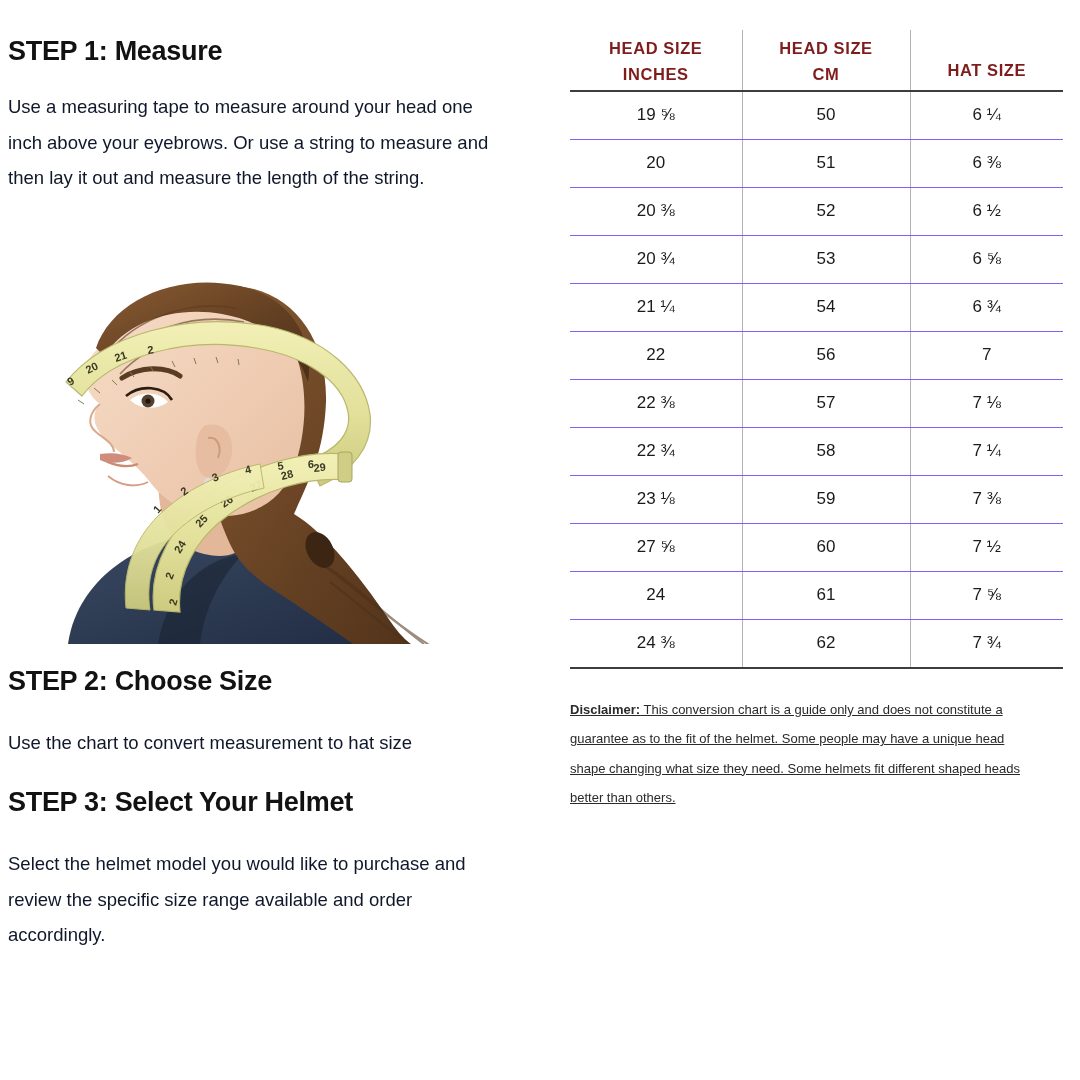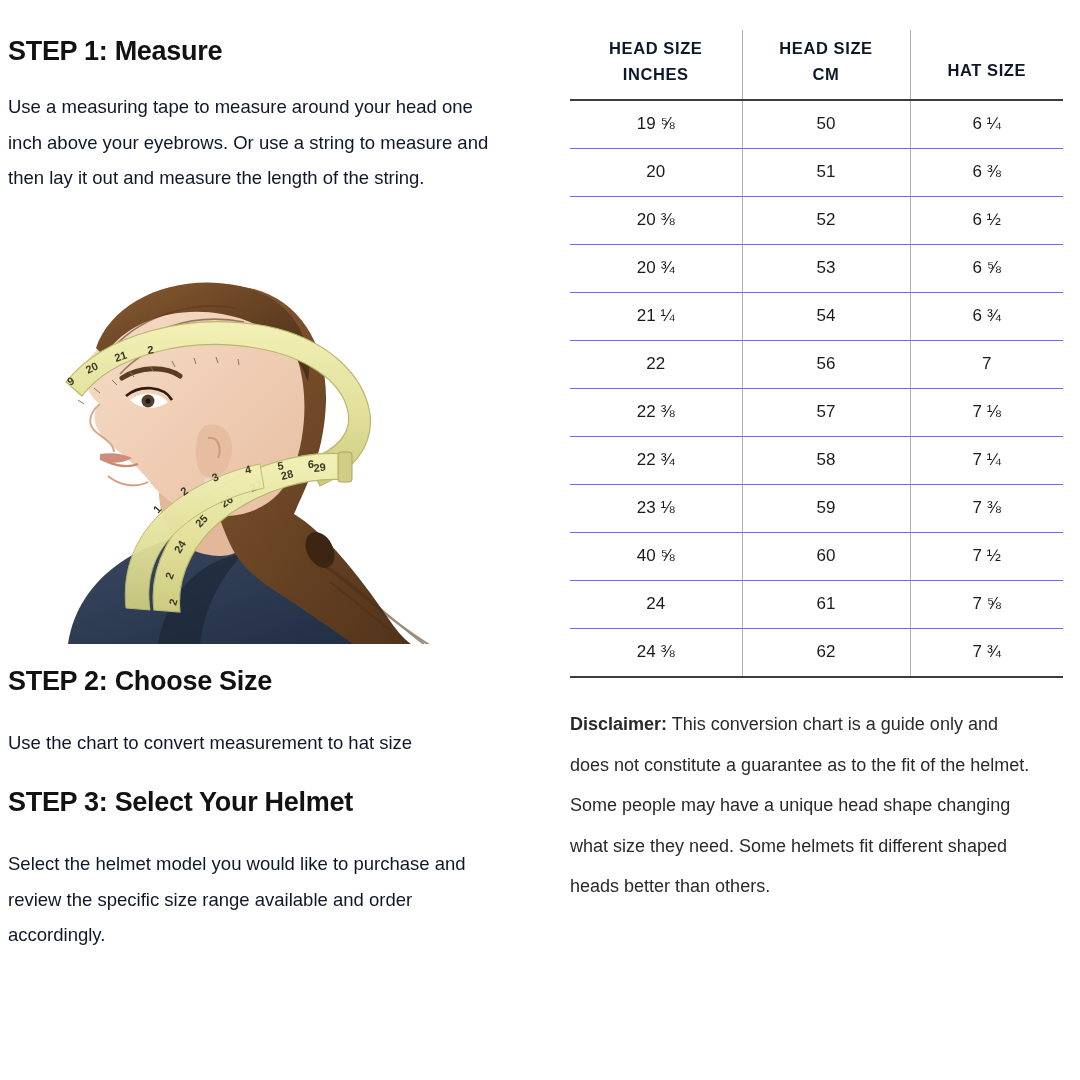--- a/index.html
+++ b/index.html
@@ -58,22 +58,22 @@
   }
   table.size-chart {
     border-collapse: collapse;
     width: 493px;
     table-layout: fixed;
   }
   table.size-chart th {
     font-size: 16.5px;
     font-weight: bold;
     letter-spacing: 0.6px;
-    color: #0f172a;
-    padding: 6px 4px 12px 4px;
+    color: #7f1d1d;
+    padding: 6px 4px 3px 4px;
     text-align: center;
     vertical-align: top;
     line-height: 1.55;
   }
   table.size-chart thead tr th { border-bottom: 2px solid #3d3d3d; }
   table.size-chart td {
     font-size: 17px;
     color: #1b1b1b;
     text-align: center;
     padding: 13px 4px 14px 4px;
@@ -87,24 +87,25 @@
     border-left: 1px solid #b3b3b3;
     border-right: 1px solid #b3b3b3;
   }
   table.size-chart th:nth-child(3), table.size-chart td:nth-child(3) { width: 153px; }
   table.size-chart thead th:nth-child(2) {
     border-left: 1px solid #b3b3b3;
     border-right: 1px solid #b3b3b3;
   }
   .disclaimer {
     margin-top: 26px;
-    font-size: 18px;
+    font-size: 13px;
     line-height: 2.25;
     color: #2a2a2a;
     width: 470px;
+    text-decoration: underline;
   }
   .disclaimer b { font-weight: bold; }
 </style>
 </head>
 <body>
 
 <div class="page">
 
   <div class="left-col">
 
@@ -304,21 +305,21 @@
             <td>22 ¾</td>
             <td>58</td>
             <td>7 ¼</td>
           </tr>
           <tr>
             <td>23 ⅛</td>
             <td>59</td>
             <td>7 ⅜</td>
           </tr>
           <tr>
-            <td>40 ⅝</td>
+            <td>27 ⅝</td>
             <td>60</td>
             <td>7 ½</td>
           </tr>
           <tr>
             <td>24</td>
             <td>61</td>
             <td>7 ⅝</td>
           </tr>
           <tr>
             <td>24 ⅜</td>

